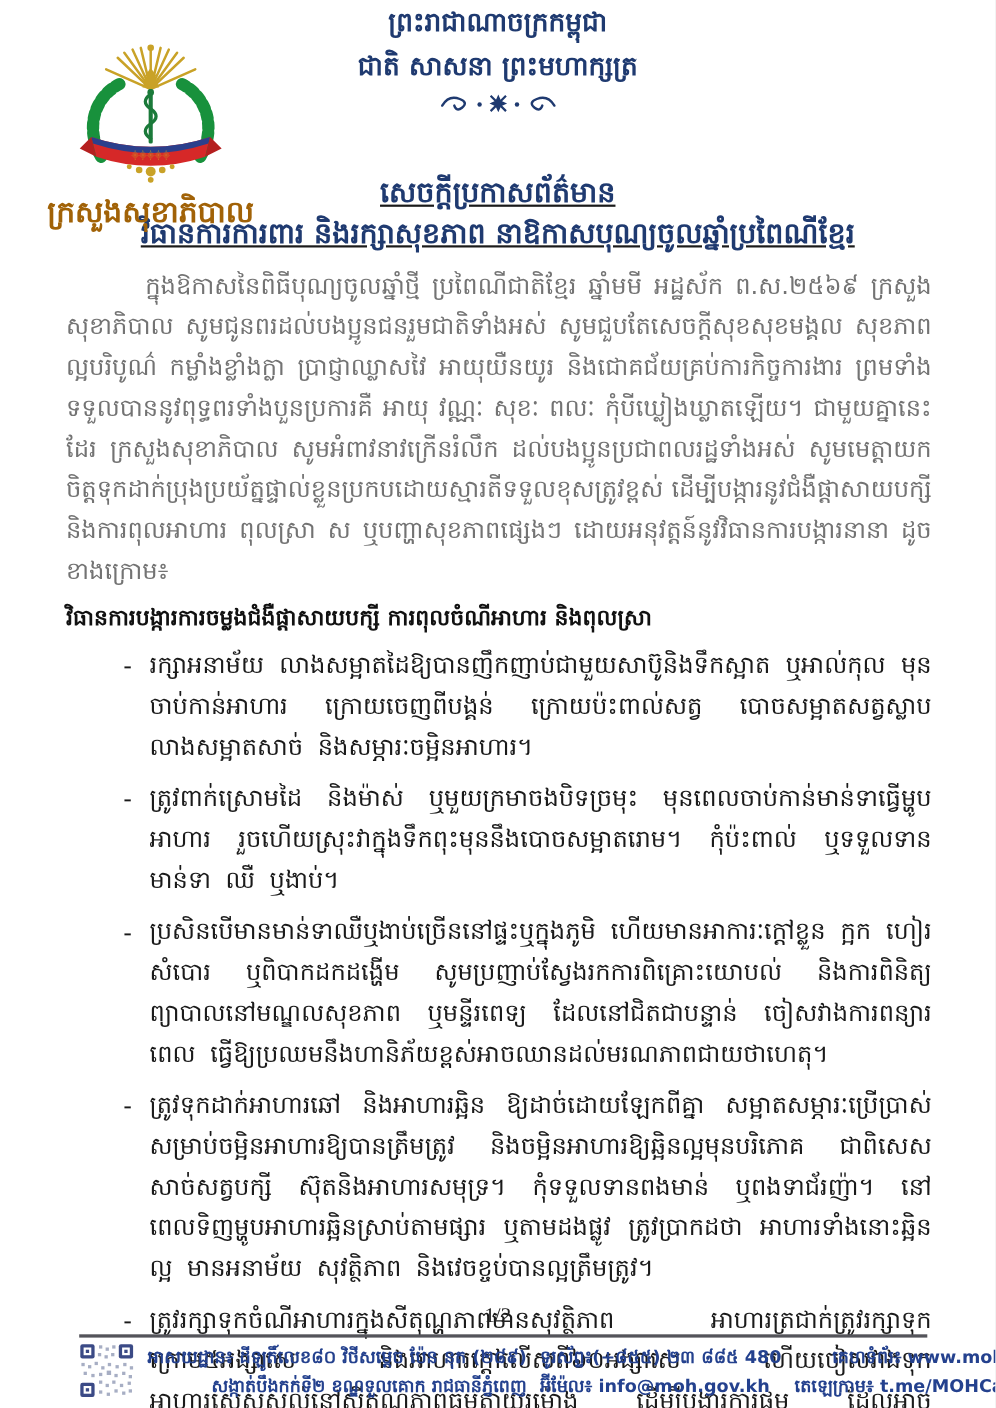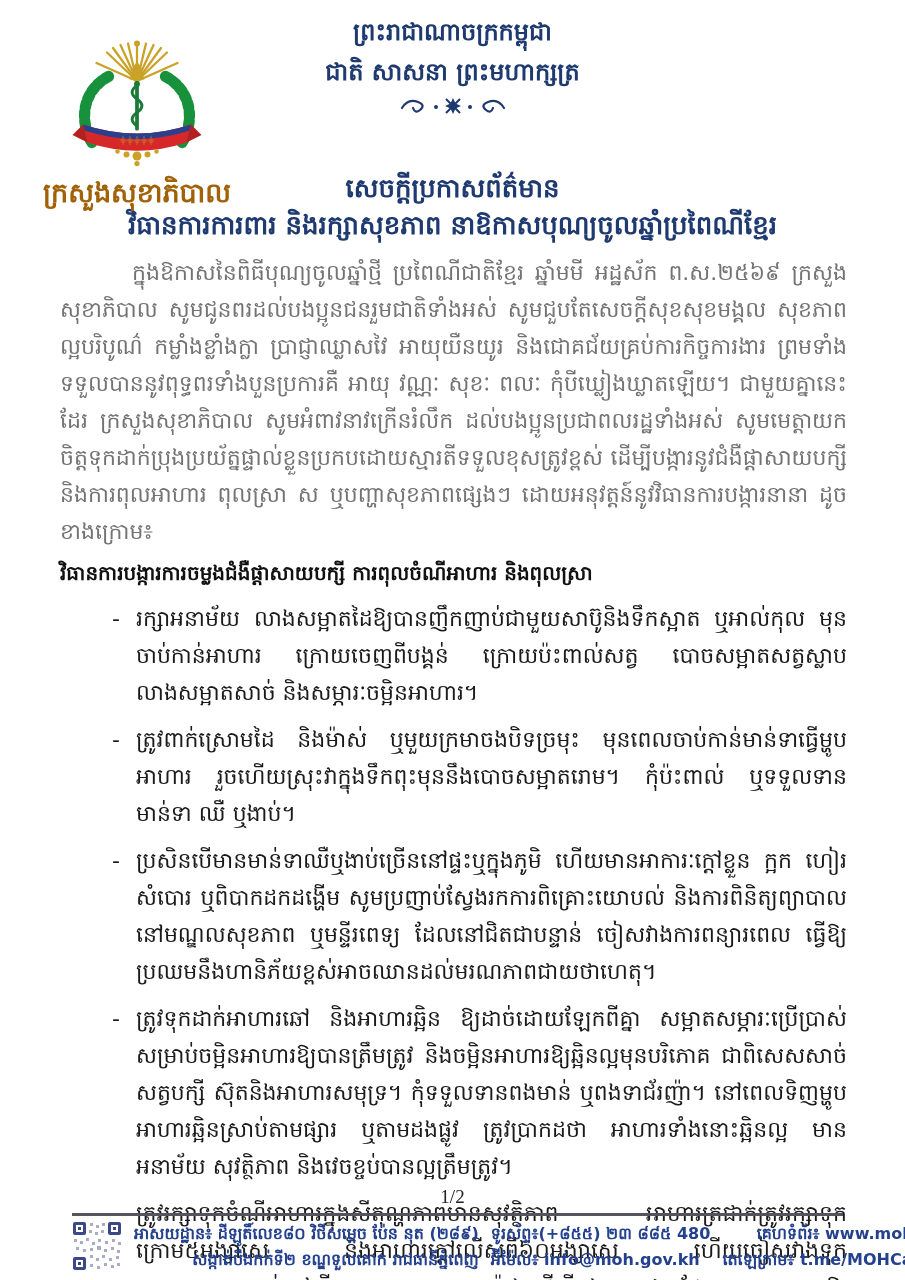--- a/index.html
+++ b/index.html
@@ -4,43 +4,43 @@
 <style>
   * { margin:0; padding:0; box-sizing:border-box; }
   html,body { background:#e9e9e9; }
   .page {
     position:relative; width:905px; height:1280px; margin:0 auto;
     background:#ffffff; overflow:hidden;
     font-family:"DejaVu Sans", sans-serif;
     color:#1a1a1a;
   }
   
-  .hdr-center { text-align:center; padding-top:12px; }
+  .hdr-center { text-align:center; }
   .kingdom, .motto {
     color:#1f3a70; font-weight:bold; font-size:24px; line-height:40px;
   }
   .ornament { margin-top:2px; height:24px; }
   .logo-block { position:absolute; left:22px; top:36px; width:230px; text-align:center; }
   .emblem { width:150px; height:138px; }
   .ministry-name { color:#a16207; font-weight:bold; font-size:27px; margin-top:-2px; }
   
-  .title-block { text-align:center; margin-top:52px; }
+  .title-block { text-align:center; margin-top:52px;text-decoration:underline; }
   .title-line { color:#1f3a70; font-weight:bold; font-size:26px; line-height:37px; }
   
   .body-wrap { margin:10px 58px 0 60px; }
   .para {
     font-size:22px; line-height:37px; text-align:justify; text-indent:72px;
     color:#737373;
   }
   .section-heading { font-size:20px; font-weight:bold; line-height:34px; margin-top:6px; color:#111; }
   .bullets { list-style:none; margin-top:8px; }
   .bullets li { display:flex; gap:16px; padding-left:52px; margin-top:10px;
     font-size:22px; line-height:37px; text-align:justify; }
   .dash { flex:0 0 auto; }
-  .li-text { flex:1 1 auto; }
+  .li-text { flex:1 1 auto;font-family:Liberation Mono, monospace; }
   
   .page-num {
     position:absolute; left:0; right:0; bottom:72px; text-align:center;
     font-family:"Liberation Serif", serif; font-size:19px; color:#222;margin-top:48px;
   }
   .foot-rule { position:absolute; left:72px; right:62px; bottom:64px; height:3px; background:#54545a; }
   .footer {
     position:absolute; left:72px; right:58px; bottom:8px; height:52px;
     display:flex; align-items:center; gap:12px; color:#24418e;
   }

